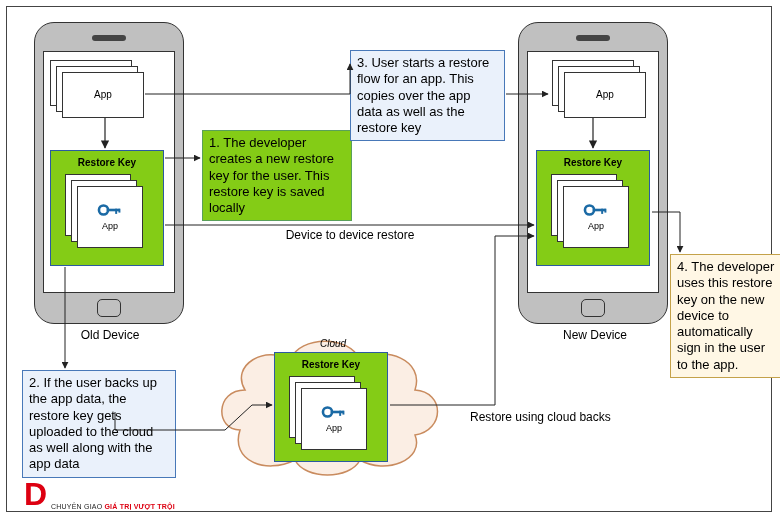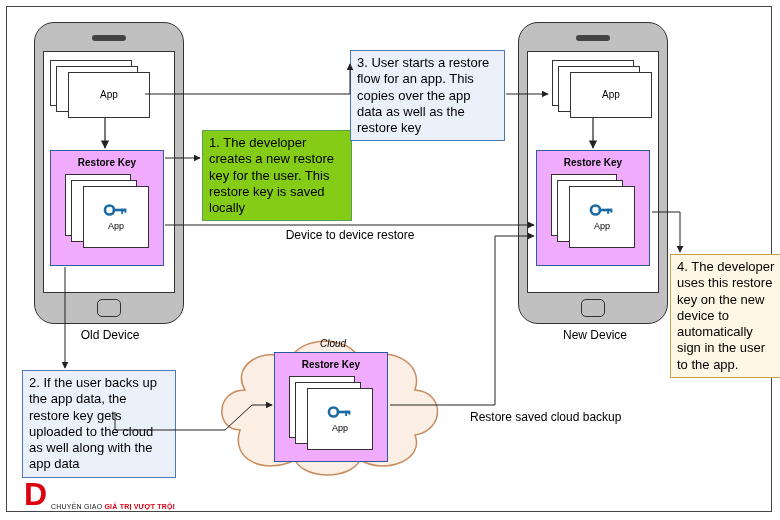--- a/index.html
+++ b/index.html
@@ -53,25 +53,25 @@
     position: absolute;
   }
   .stack .card {
     position: absolute;
     width: 80px; height: 44px;
     background: #fff; border: 1px solid #333;
     text-align: center; line-height: 44px;
   }
   .stack .c1 { left: 0; top: 0; }
   .stack .c2 { left: 6px; top: 6px; }
-  .stack .c3 { left: 18px; top: 12px; text-align: center; }
+  .stack .c3 { left: 12px; top: 12px; text-align: center; }
   
   .rkey-outer {
     position: absolute;
-    background: #f0abfc;
+    background: #84cc16;
     border: 1px solid #2b5aa0;
     padding: 4px;
     box-sizing: border-box;
   }
   .rkey-title {
     text-align: center;
     font-weight: bold;
     padding: 2px 0 4px 0;
   }
   .rkey-inner .card { width: 64px; height: 60px; line-height: normal; }
@@ -232,21 +232,21 @@
 
   <line x1="65" y1="267" x2="65" y2="368" stroke="#222" stroke-width="1" marker-end="url(#ah)"></line>
 
   <polyline points="390,405 495,405 495,236 534,236" fill="none" stroke="#222" stroke-width="1" marker-end="url(#ah)"></polyline>
 
   <line x1="652" y1="212" x2="680" y2="212" stroke="#222" stroke-width="1"></line>
   <line x1="680" y1="212" x2="680" y2="252" stroke="#222" stroke-width="1" marker-end="url(#ah)"></line>
 </svg>
 
 <div class="caption" style="left:260px; top:228px; width:180px; text-align:center;">Device to device restore</div>
-<div class="caption" style="left:470px; top:410px; width:170px; text-align:left;">Restore saved cloud backup</div>
+<div class="caption" style="left:470px; top:410px; width:170px; text-align:left;">Restore using cloud backs</div>
 
 <div class="logo">
   <div class="mark">D</div>
   <div class="txtwrap">
     <div class="sub">
       <span>CHUYỂN GIAO </span><span class="hl">GIÁ TRỊ VƯỢT TRỘI</span>
     </div>
   </div>
 </div>
 

